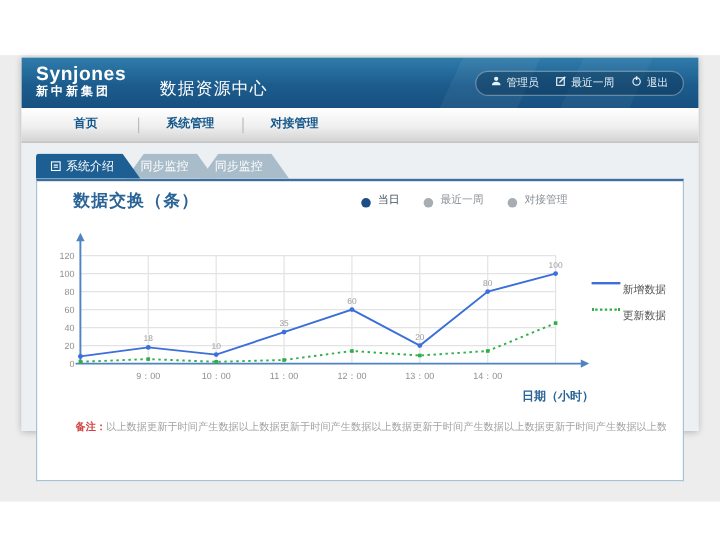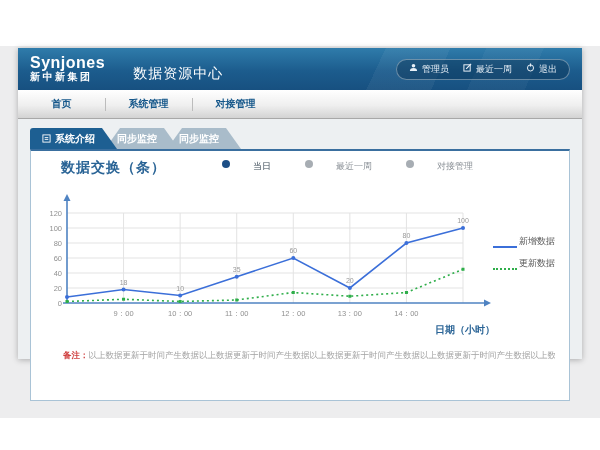--- a/index.html
+++ b/index.html
@@ -14,48 +14,48 @@
       background:linear-gradient(115deg,transparent 40%,rgba(255,255,255,.05) 40%,rgba(255,255,255,.05) 58%,transparent 58%,transparent 68%,rgba(255,255,255,.04) 68%,rgba(255,255,255,.04) 84%,transparent 84%); pointer-events:none; }
   .logo { display:flex; flex-direction:column; color:#fff; line-height:1.05; }
   .logo .l1 { font-size:16px; font-weight:bold; letter-spacing:.5px; }
   .logo .l2 { font-size:10px; font-weight:bold; letter-spacing:2.5px; }
   .app-title { color:#fff; font-size:14px; margin-left:28px; margin-top:10px; letter-spacing:1px; }
   .user-pill { margin-left:auto; display:flex; align-items:center; gap:14px; background:rgba(10,50,84,.45); border:1px solid rgba(255,255,255,.35); border-radius:11px; height:21px; padding:0 12px; z-index:2; }
   .user-pill .itm { display:flex; align-items:flex-start; gap:4px; color:#e8f0f7; font-size:9px; cursor:pointer; }
   .user-pill svg { display:block; }
 
   
-  .nav { height:29px; background:linear-gradient(180deg,#ffffff 0%,#efefef 55%,#d3d3d3 100%); border-bottom:1px solid #a8a8a8; display:flex; }
+  .nav { height:29px; background:linear-gradient(180deg,#ffffff 0%,#efefef 55%,#d3d3d3 100%); border-bottom:1px solid #a8a8a8; display:flex; padding-left:10px; }
   .nav .ni { width:87px; text-align:center; line-height:28px; font-size:10px; font-weight:bold; color:#15578a; cursor:pointer; position:relative; }
   .nav .ni + .ni::before { content:""; position:absolute; left:0; top:8px; height:13px; width:1px; background:#bcbcbc; }
 
   
   .content { position:absolute; top:71px; bottom:0; left:0; right:0; background:#edf0f2; padding:9px 12px 0 12px; }
   .tabs { display:flex; height:21px; }
-  .tab { height:21px; display:flex; align-items:center; gap:4px; color:#fff; font-size:10px; font-weight:bold; padding:0 22px 0 12px; cursor:pointer;justify-content:space-between; }
+  .tab { height:21px; display:flex; align-items:center; gap:4px; color:#fff; font-size:10px; font-weight:normal; padding:0 22px 0 12px; cursor:pointer;justify-content:space-between; }
   .tab.active { background:#1d5f92; clip-path:polygon(0 0,calc(100% - 15px) 0,100% 100%,0 100%); border-radius:3px 0 0 0; z-index:2; }
   .tab.inactive { background:#a9bcca; clip-path:polygon(15px 0,calc(100% - 15px) 0,100% 100%,0 100%); margin-left:-12px; z-index:1; }
   .tab.inactive:last-child { z-index:0; }
 
   .panel { position:relative; background:#fff; border:1px solid #a9c3d6; border-top:2px solid #3a6f9f; height:252px; }
 
   .radio-row { position:absolute; top:9px; right:96px; display:flex; gap:20px; }
-  .radio { display:flex; align-items:flex-start; gap:23px; font-size:9px; cursor:pointer;margin-left:14px; }
+  .radio { display:flex; align-items:flex-end; gap:6px; font-size:9px; cursor:pointer; }
   .radio .dot { width:8px; height:8px; border-radius:50%; }
   .radio.sel .dot { background:#1d4f86; }
   .radio.unsel .dot { background:#a7adb3; }
   .radio.sel .lbl { color:#3c4a57; }
   .radio.unsel .lbl { color:#8a9096; }
 
   .chart-title { position:absolute; top:8px; left:30px; font-size:14px; font-weight:bold; color:#2a6496; letter-spacing:1px;font-family:Liberation Serif, serif; }
   #chart-svg { position:absolute; left:8px; top:42px; }
   .xaxis-label { position:absolute; top:172px; right:74px; font-size:10px; font-weight:bold; color:#2a6496; }
 
   .legend { position:absolute; top:84px; right:14px; display:flex; flex-direction:column; gap:9px; }
-  .leg-item { display:flex; align-items:flex-end; gap:2px; font-size:9px; color:#555; }
+  .leg-item { display:flex; align-items:flex-start; gap:2px; font-size:9px; color:#555; }
   .leg-line { width:24px; height:0; }
   .leg-line.solid { border-top:2px solid #3b6fd9; }
   .leg-line.dotted { border-top:2px dotted #2fae4a; }
 
   .note { position:absolute; left:32px; right:14px; bottom:38px; font-size:8.5px; color:#a3a3a3; white-space:nowrap; overflow:hidden; }
   .note .note-label { color:#d04040; font-weight:bold; }
 </style>
 </head>
 <body>
 

